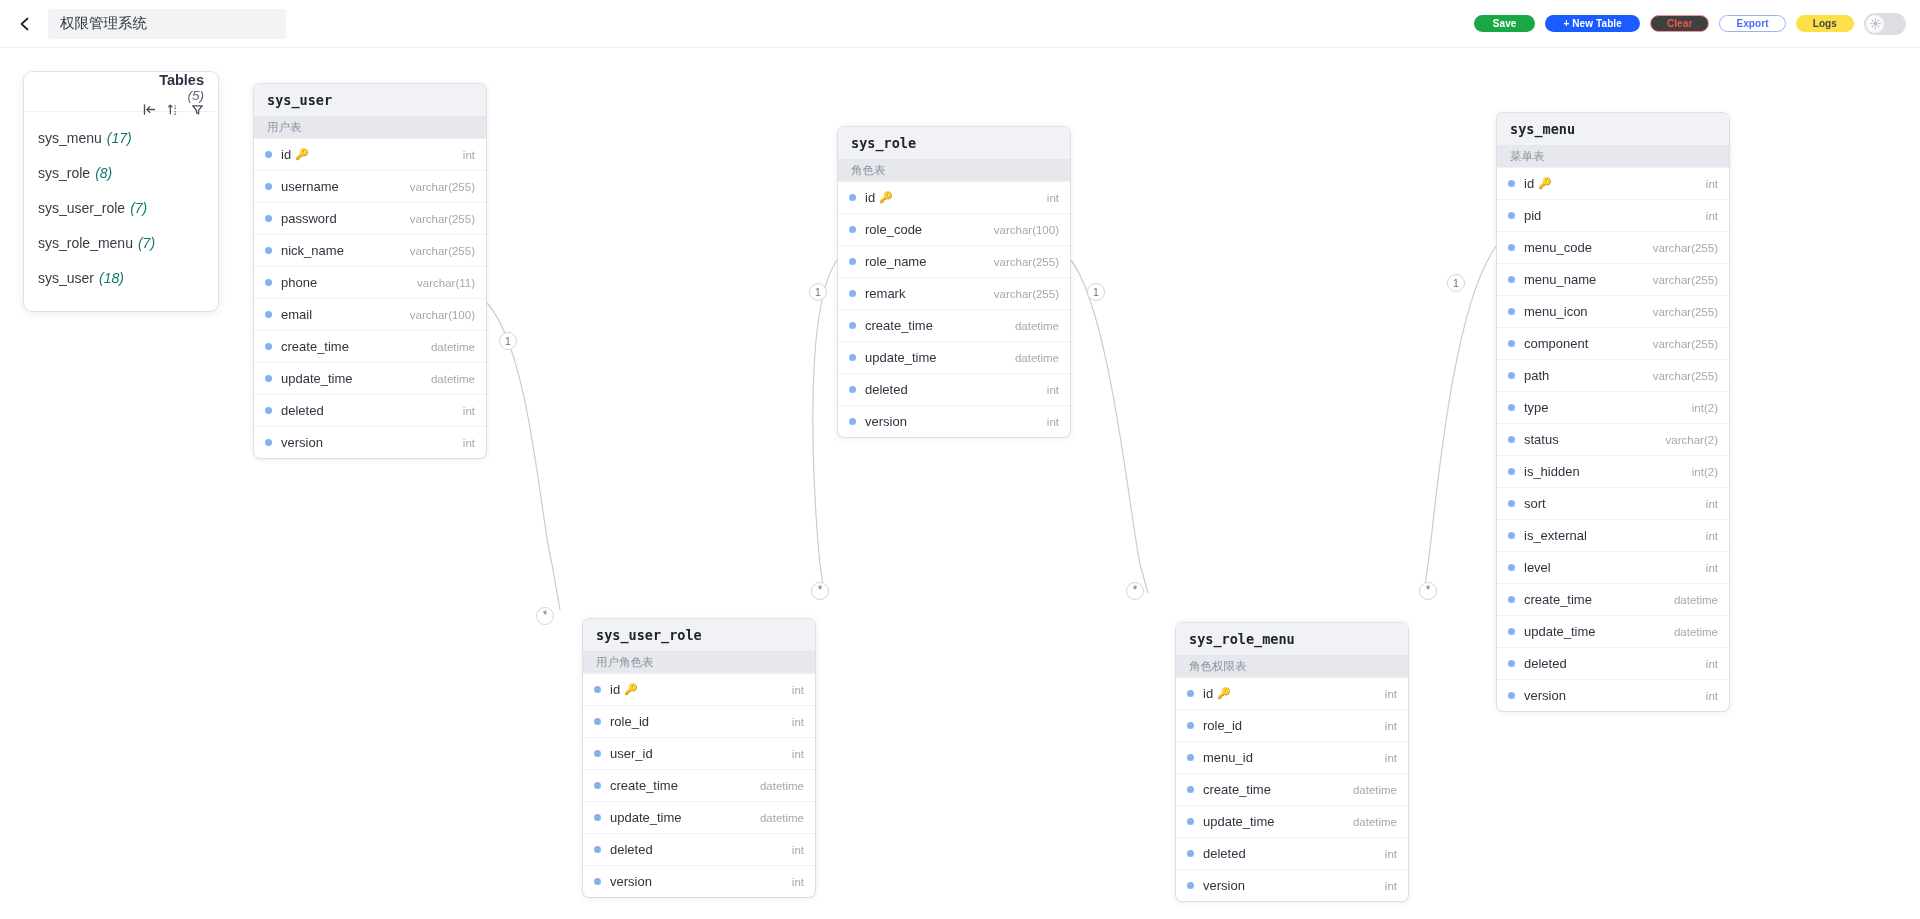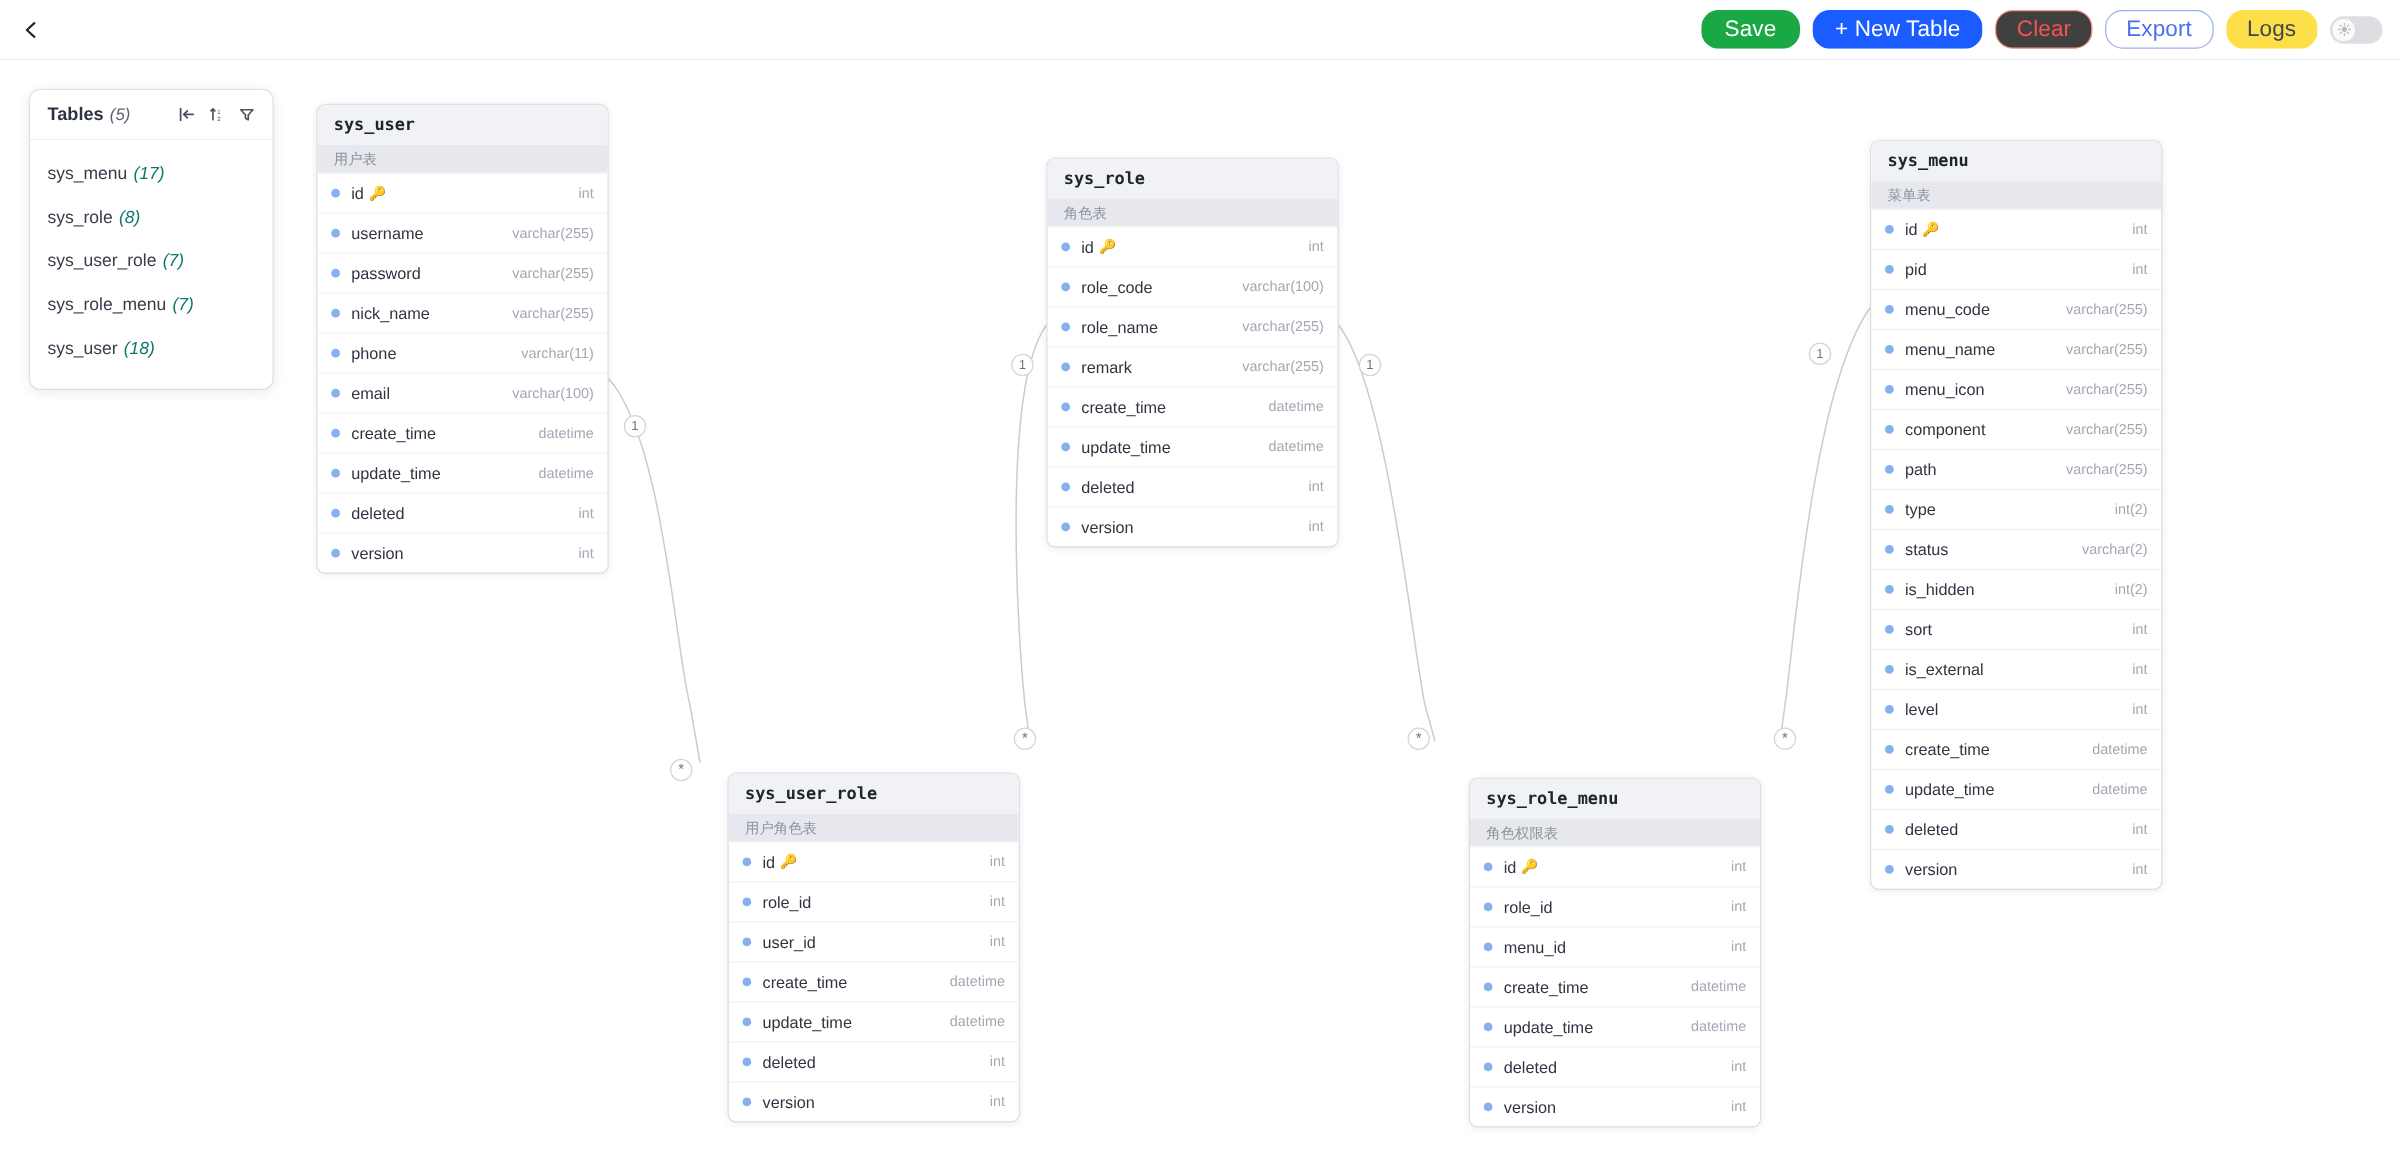--- a/index.html
+++ b/index.html
@@ -36,27 +36,28 @@
     font-family: "Liberation Sans", sans-serif;
     color: #30353f;
     outline: none;
   }
   .topbar-spacer { flex: 1; }
   .btn-group {
     display: flex; align-items: center; gap: 10px;
     margin-right: 14px;
   }
   .btn {
-    height: 31px; border-radius: 14px;
+    height: 17px; border-radius: 14px;
     display: flex; align-items: center; justify-content: center;
-    font-size: 18px; letter-spacing: .1px;
+    font-size: 10px; letter-spacing: .1px;
     cursor: pointer; white-space: nowrap;
     border: 1px solid transparent;
     padding: 0 16px;
     font-family: "Liberation Sans", sans-serif;
+    font-weight: bold;
   }
   .btn-save   { background: #1aa845; color: #fff; padding: 0 18px; }
   .btn-new    { background: #1a5cff; color: #fff; padding: 0 17px; }
   .btn-clear  { background: #404040; color: #f5544c; border-color: #f9938e; }
   .btn-export { background: #fff; color: #4b6ef5; border-color: #9db0f7; }
   .btn-logs   { background: #fde047; color: #40464f; }
 
   .theme-toggle {
     width: 42px; height: 22px; border-radius: 11px;
     background: #dcdee2; position: relative; cursor: pointer;
@@ -82,23 +83,24 @@
   .tables-panel {
     position: absolute; left: 24px; top: 24px;
     width: 194px;
     background: #ffffff;
     border-radius: 8px;
     box-shadow: 0 2px 10px rgba(25,35,60,.10), 0 0 0 1px rgba(230,233,238,.9);
     z-index: 30;
     padding-bottom: 14px;
   }
   .tp-head {
-    display: flex; align-items: center;
+    display: flex; align-items: flex-end;
     height: 40px; padding: 0 14px;
     border-bottom: 1px solid #eef0f3;
+    flex-direction: column;
   }
   .tp-title { font-size: 14.5px; font-weight: bold; color: #2c3340; }
   .tp-count { font-size: 13.5px; font-style: italic; color: #5b6270; margin-left: 5px; }
   .tp-icons { margin-left: auto; display: flex; align-items: center; gap: 11px; }
   .tp-icons span { cursor: pointer; color: #4a515d; display: flex; }
   .tp-list { padding-top: 6px; }
   .tp-item {
     height: 31px; display: flex; align-items: center;
     padding: 0 14px; margin: 4px 0;
     font-size: 14px; color: #353b47; cursor: pointer;
@@ -169,20 +171,21 @@
 <body>
 
 <div id="app">
 
   <div class="topbar">
     <div class="back-btn">
       <svg width="16" height="16" viewBox="0 0 16 16">
         <path d="M10.5 2.5 L4.5 8 L10.5 13.5" fill="none" stroke="currentColor" stroke-width="1.7" stroke-linecap="round" stroke-linejoin="round"></path>
       </svg>
     </div>
+    <input class="title-input" value="权限管理系统" placeholder="项目名称" style="">
 
     <div class="topbar-spacer"></div>
 
     <div class="btn-group">
       <div class="btn btn-save">Save</div>
       <div class="btn btn-new">+ New Table</div>
       <div class="btn btn-clear">Clear</div>
       <div class="btn btn-export">Export</div>
       <div class="btn btn-logs">Logs</div>
       <div class="theme-toggle">

